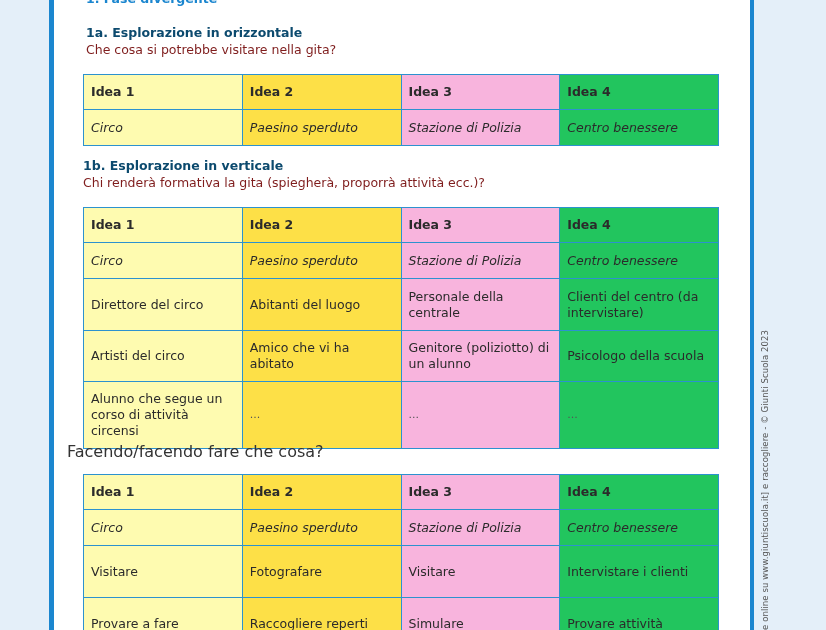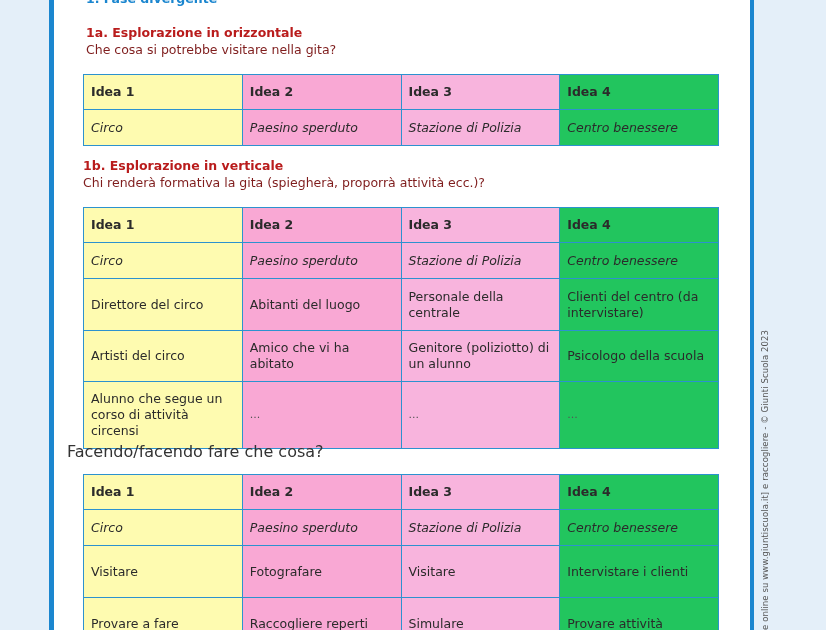--- a/index.html
+++ b/index.html
@@ -4,29 +4,29 @@
 <style>
   * { box-sizing: border-box; margin: 0; padding: 0; }
   html, body { width: 826px; height: 630px; overflow: hidden; }
   body { background: #e4eff9; font-family: "DejaVu Sans", sans-serif; color: #2b2b2b; position: relative; }
   .bar-left { position: absolute; left: 49px; top: 0; width: 5px; height: 630px; background: #1b86cf; }
   .page { position: absolute; left: 54px; top: 0; width: 696px; height: 630px; background: #ffffff; }
   .bar-right { position: absolute; left: 750px; top: 0; width: 4px; height: 630px; background: #1b86cf; }
   .side-credit { position: absolute; left: 760px; top: 630px; transform-origin: 0 0; transform: rotate(-90deg);
     font-size: 8.5px; color: #555; white-space: nowrap; letter-spacing: 0.1px; width: 300px; text-align: right; }
   .phase-title { position: absolute; left: 86px; top: -9px; font-size: 12.5px; font-weight: bold; color: #1b86cf; }
-  .sec-title { position: absolute; left: 86px; font-size: 12.5px; font-weight: bold; color: #b91c1c; }
+  .sec-title { position: absolute; left: 86px; font-size: 12.5px; font-weight: bold; color: #0c4a6e; }
   .sec-q { position: absolute; left: 86px; font-size: 12.5px; color: #7f1d1d; }
   .q-plain { position: absolute; left: 67px; font-size: 16px; color: #333; }
   table { position: absolute; left: 83px; width: 636px; border-collapse: collapse; table-layout: fixed; }
   td { border: 1.5px solid #2c92cf; font-size: 12.5px; padding: 9px 7px; vertical-align: middle; line-height: 16px; }
   td.h { font-weight: bold; height: 28px; }
   td.i { font-style: italic; height: 36px; }
   .c1 { background: #fefbb0; }
-  .c2 { background: #f9a8d4; }
+  .c2 { background: #fde047; }
   .c3 { background: #f8b4dd; }
   .c4 { background: #22c55e; }
   .ell { color: #555; font-size: 11px; }
 </style>
 </head>
 <body>
 
 <div class="bar-left"></div>
 <div class="page"></div>
 <div class="bar-right"></div>

